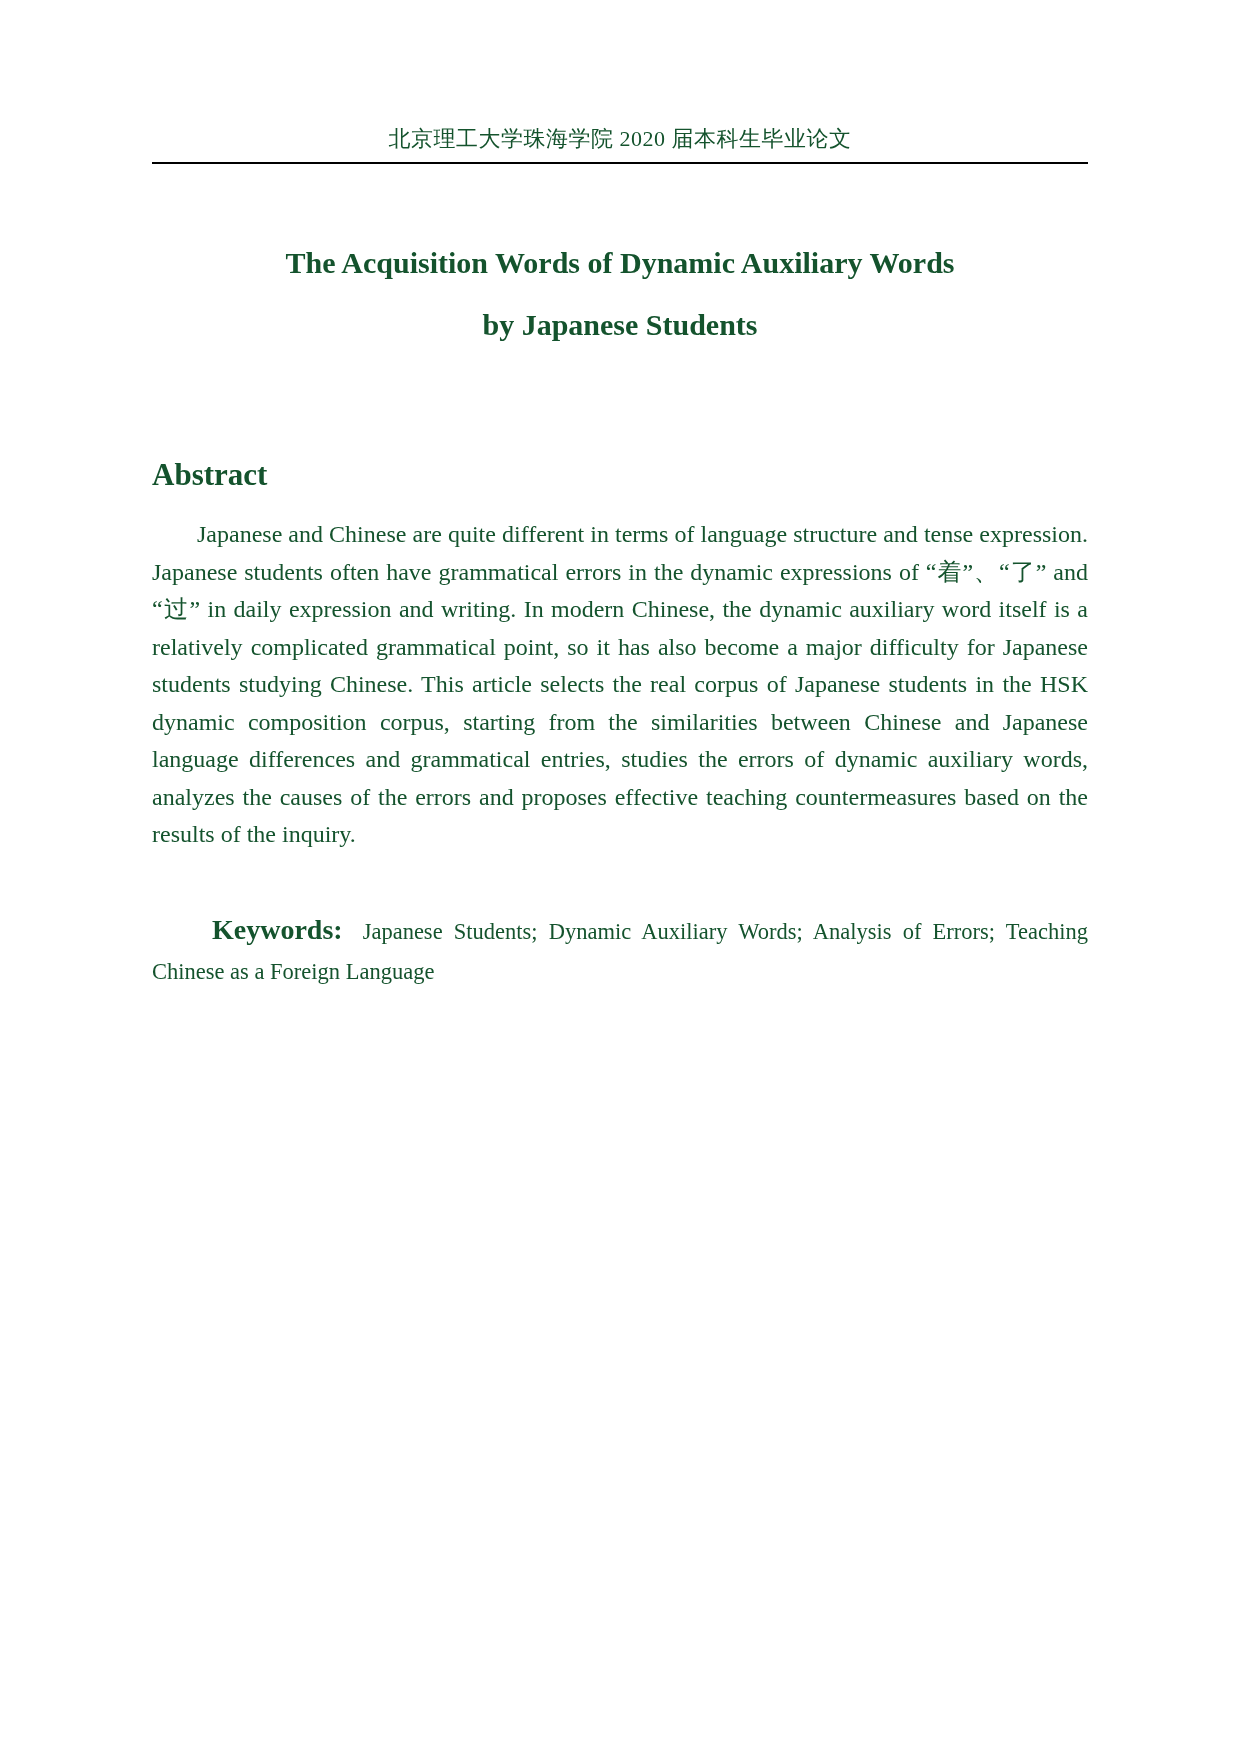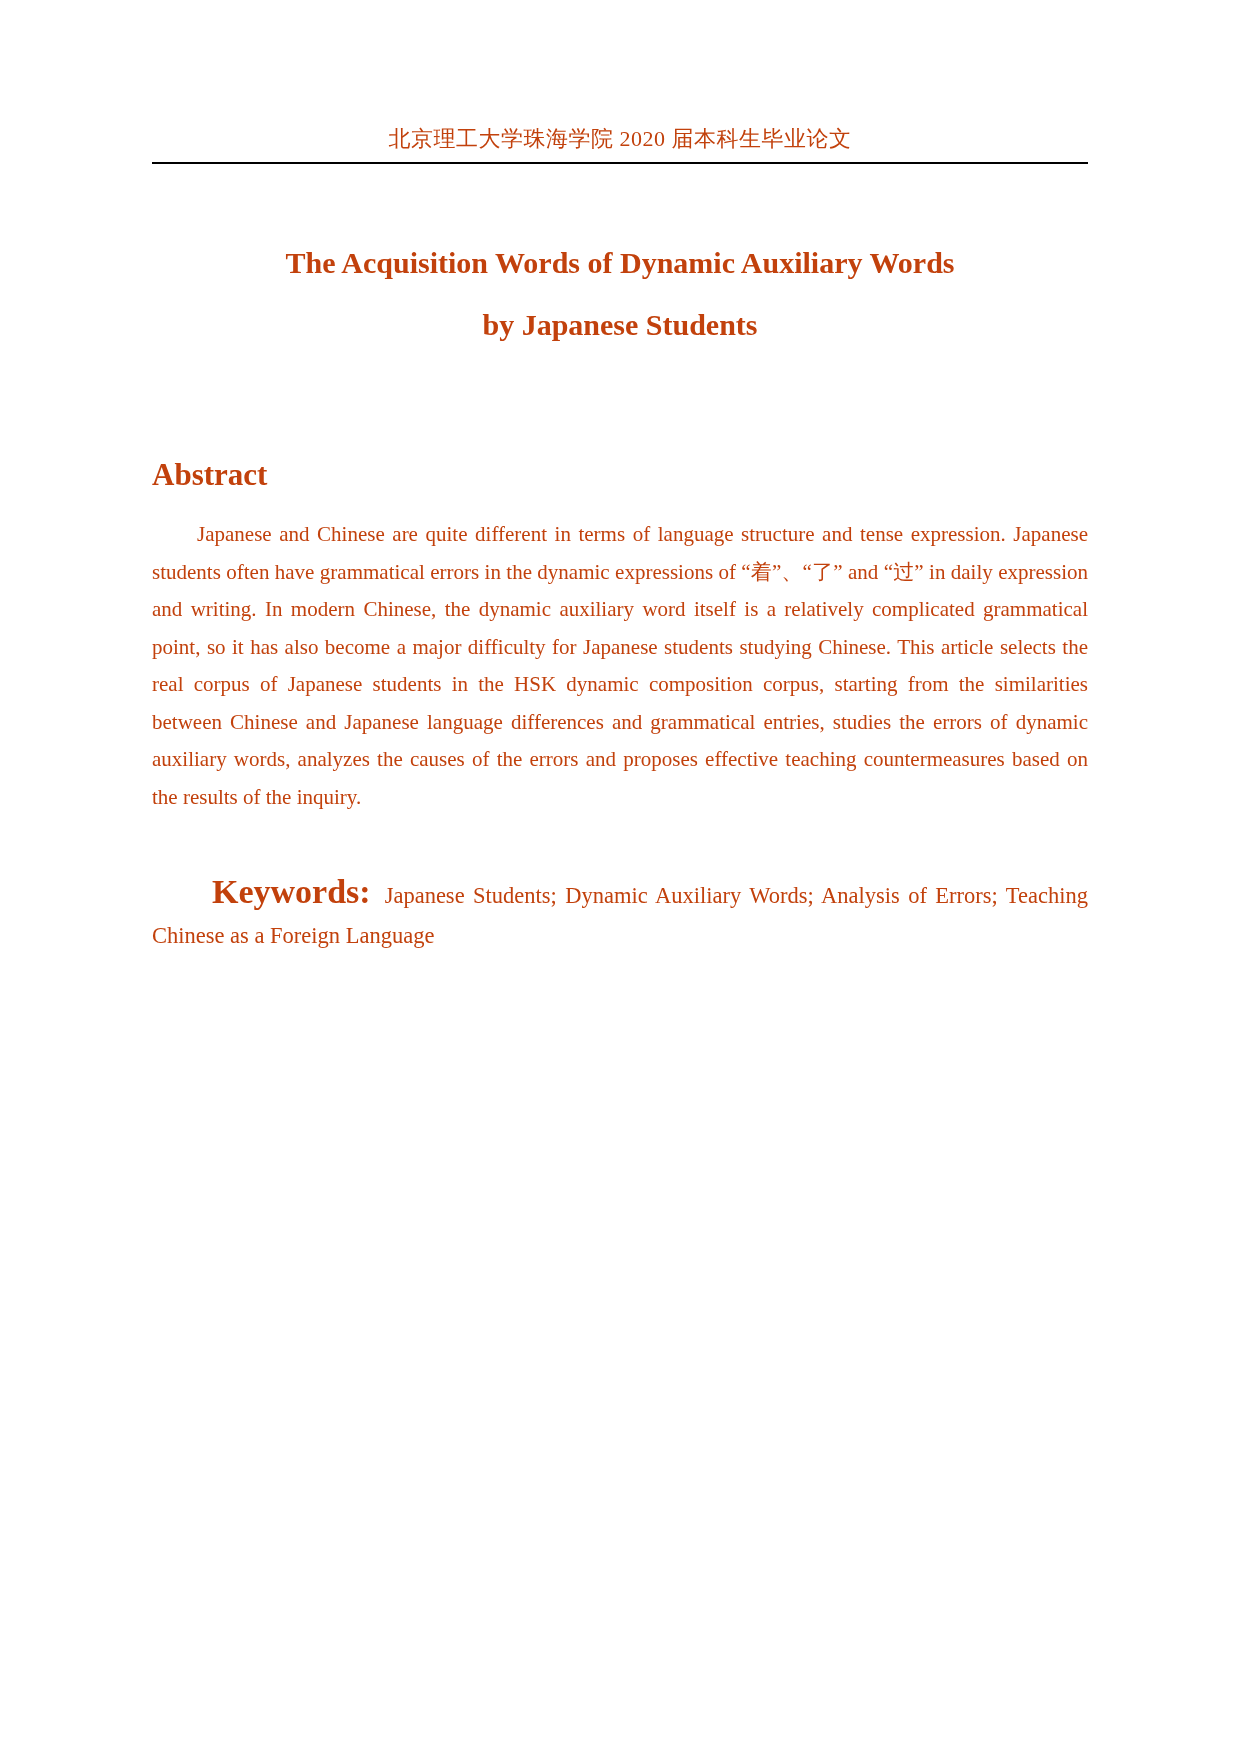--- a/index.html
+++ b/index.html
@@ -9,21 +9,21 @@
   }
   .page {
     position: relative;
     width: 1240px;
     height: 1754px;
     margin: 0 auto;
     background: #ffffff;
     box-sizing: border-box;
     padding: 0 152px;
     font-family: "Liberation Serif", "DejaVu Serif", serif;
-    color: #c2410c;
+    color: #14532d;
     overflow: hidden;
   }
   .header {
     padding-top: 126px;
     padding-bottom: 10px;
     border-bottom: 2px solid #000000;
     text-align: center;
   }
   .header-text {
     font-size: 22px;
@@ -42,36 +42,36 @@
   }
   .abstract-heading {
     margin: 102px 0 0 0;
     text-align: left;
     font-weight: bold;
     font-size: 31px;
     line-height: 34px;
   }
   .abstract-body {
     margin: 24px 0 8px 0;
-    font-size: 21px;
+    font-size: 24px;
     line-height: 37.5px;
     text-align: justify;
     text-indent: 45px;
   }
   .keywords {
     margin: 56px 0 0 0;
     font-size: 22.5px;
     line-height: 40px;
     text-align: justify;
     text-indent: 60px;
   }
   .kw-label {
     font-weight: bold;
-    font-size: 34px;
-    margin-right: 14px;
+    font-size: 28px;
+    margin-right: 20px;
   }
 </style>
 </head>
 <body>
 
 <div class="page">
 
   <div class="header">
     <div class="header-text">北京理工大学珠海学院 2020 届本科生毕业论文</div>
   </div>

